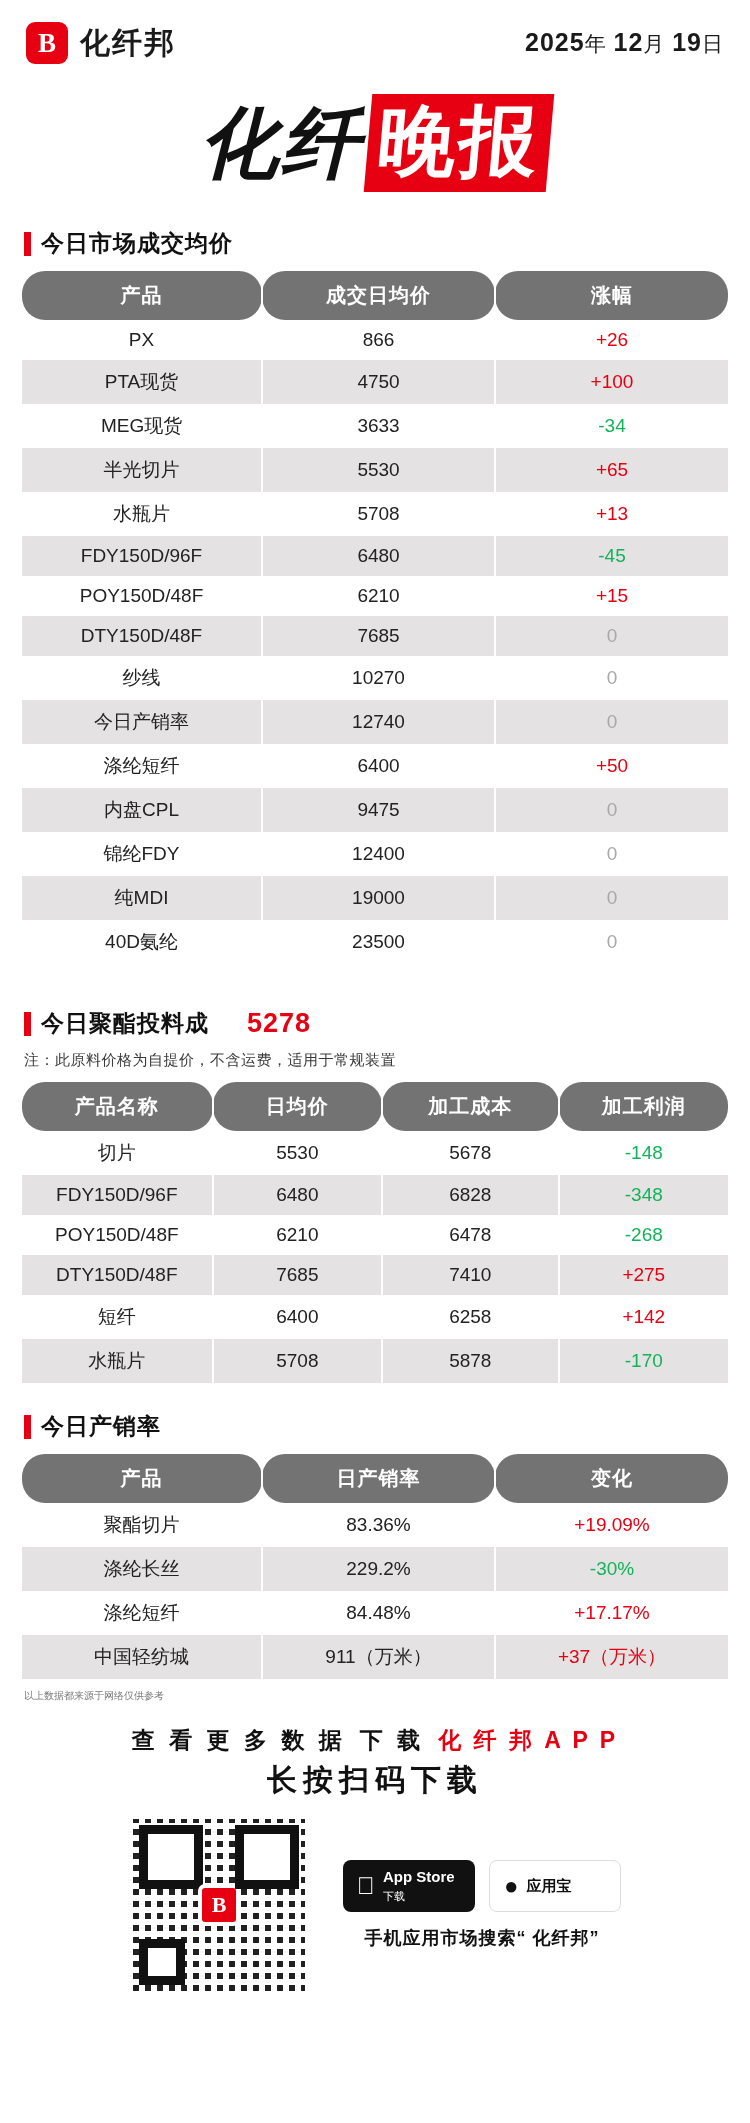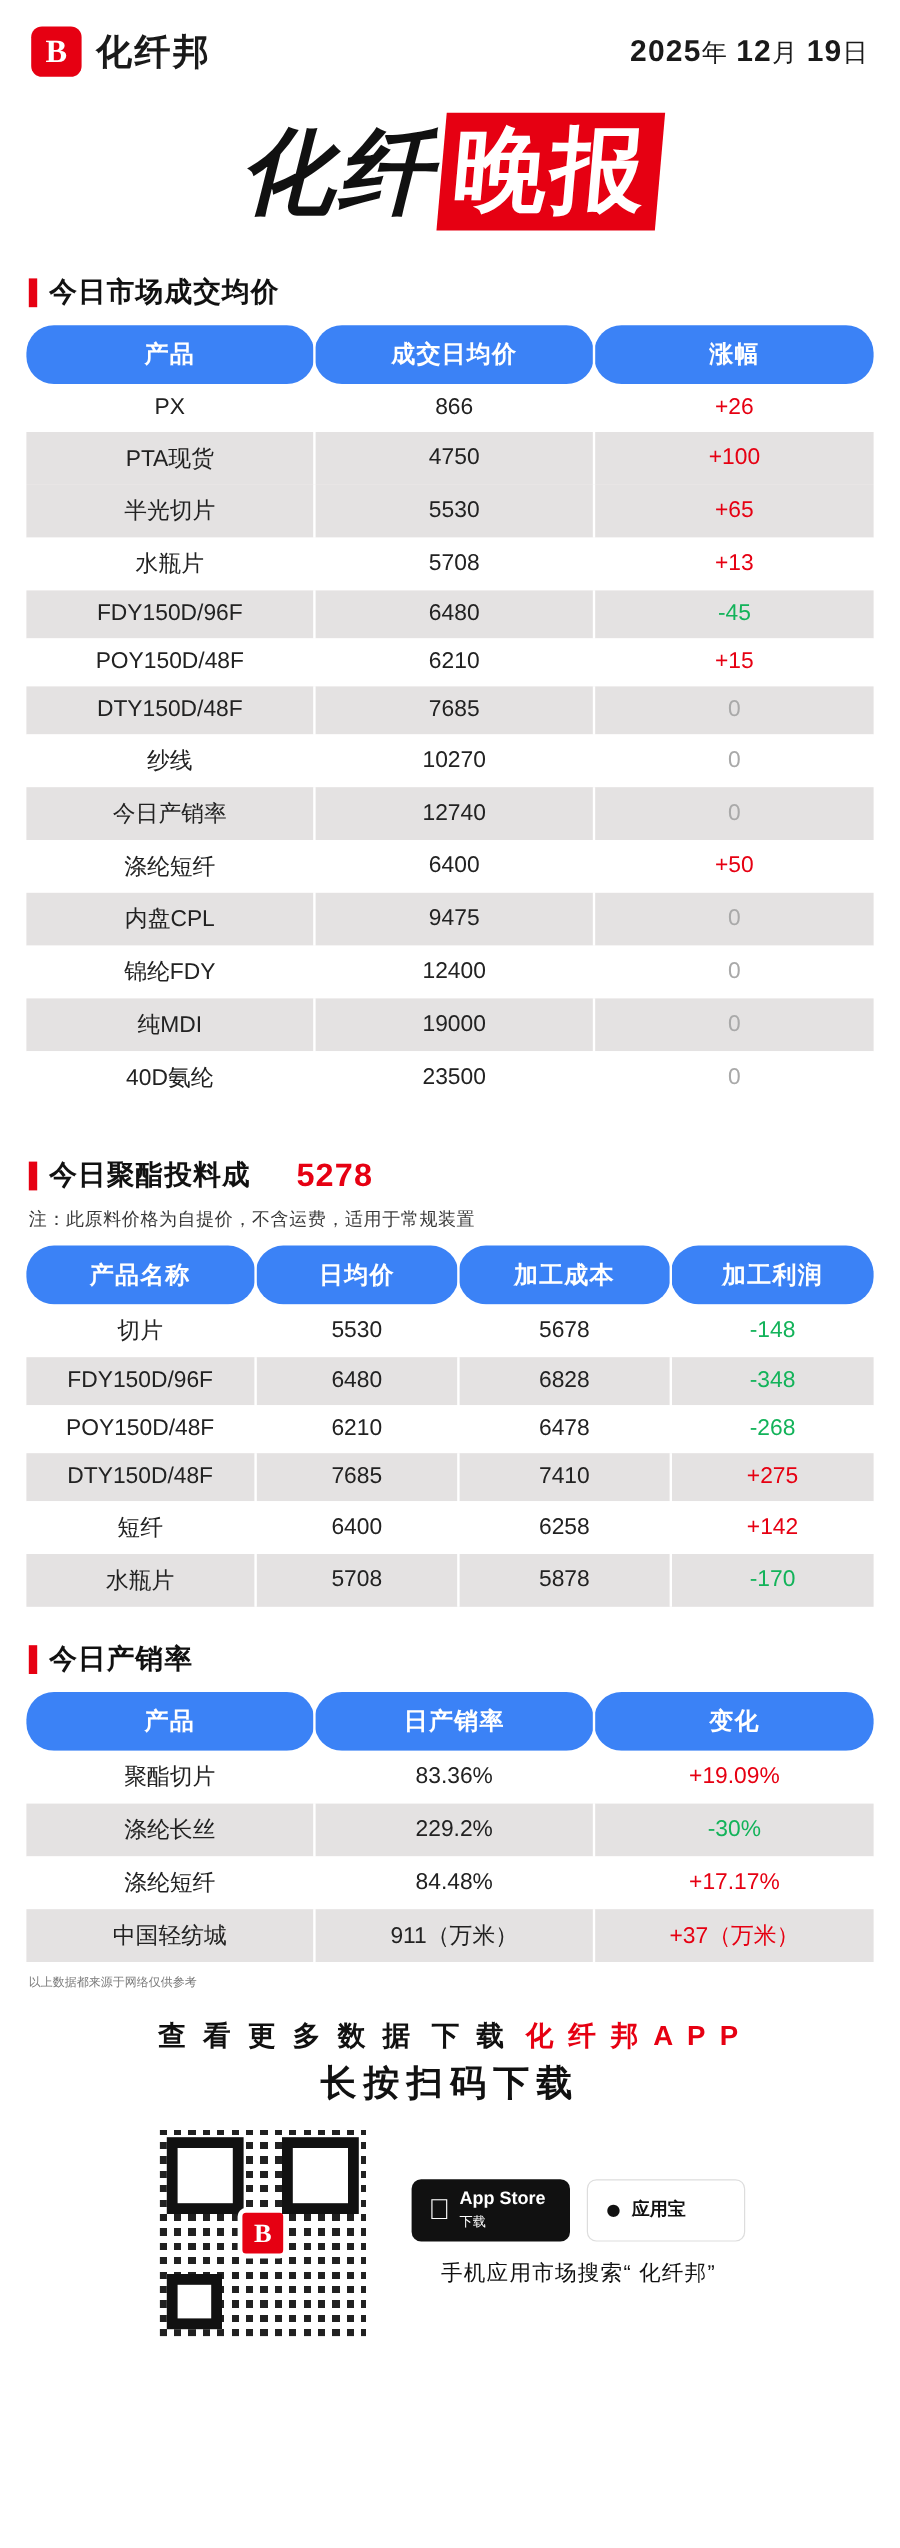--- a/index.html
+++ b/index.html
@@ -122,21 +122,21 @@
     letter-spacing: 1px;
   }
 
   
   table {
     width: 100%;
     border-collapse: collapse;
     table-layout: fixed;
   }
   thead th {
-    background: #3b82f6;
+    background: #737373;
     color: #fff;
     font-size: 20px;
     font-weight: bold;
     padding: 11px 4px;
     text-align: center;
     letter-spacing: 1px;
     border-right: 2px solid #fff;
     border-radius: 23px;
   }
   thead th:last-child { border-right: none; }
@@ -265,21 +265,21 @@
   }
   .store-icon {
     font-size: 24px;
     line-height: 1;
   }
   .store-txt { text-align: left; line-height: 1.15; }
   .store-txt .l1 { font-size: 15px; font-weight: bold; }
   .store-txt .l2 { font-size: 11px; }
   .store-sub {
     font-size: 18px;
-    font-weight: normal;
+    font-weight: bold;
     letter-spacing: 1px;
     color: #111;
   }
   .footer-right { display: flex; flex-direction: column; align-items: center; }
 </style>
 </head>
 <body>
 
 <div class="page">
 
@@ -316,20 +316,25 @@
     <tbody>
       <tr class="odd">
           <td>PX</td>
           <td>866</td>
           <td class="up">+26</td>
         </tr>
       <tr class="even">
           <td>PTA现货</td>
           <td>4750</td>
           <td class="up">+100</td>
+        </tr>
+      <tr class="odd">
+          <td>MEG现货</td>
+          <td>3633</td>
+          <td class="down">-34</td>
         </tr>
       <tr class="even">
           <td>半光切片</td>
           <td>5530</td>
           <td class="up">+65</td>
         </tr>
       <tr class="odd">
           <td>水瓶片</td>
           <td>5708</td>
           <td class="up">+13</td>

